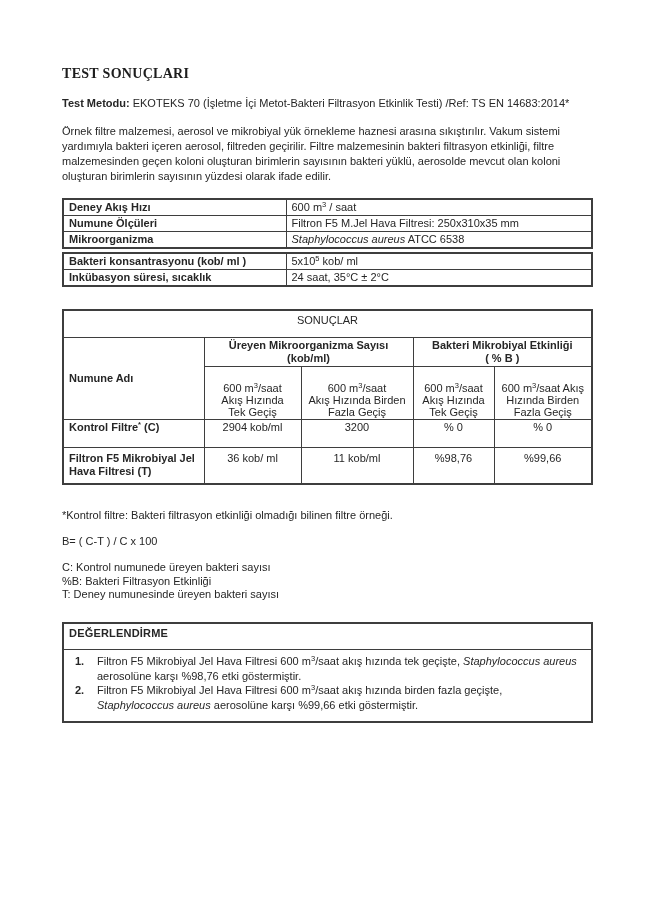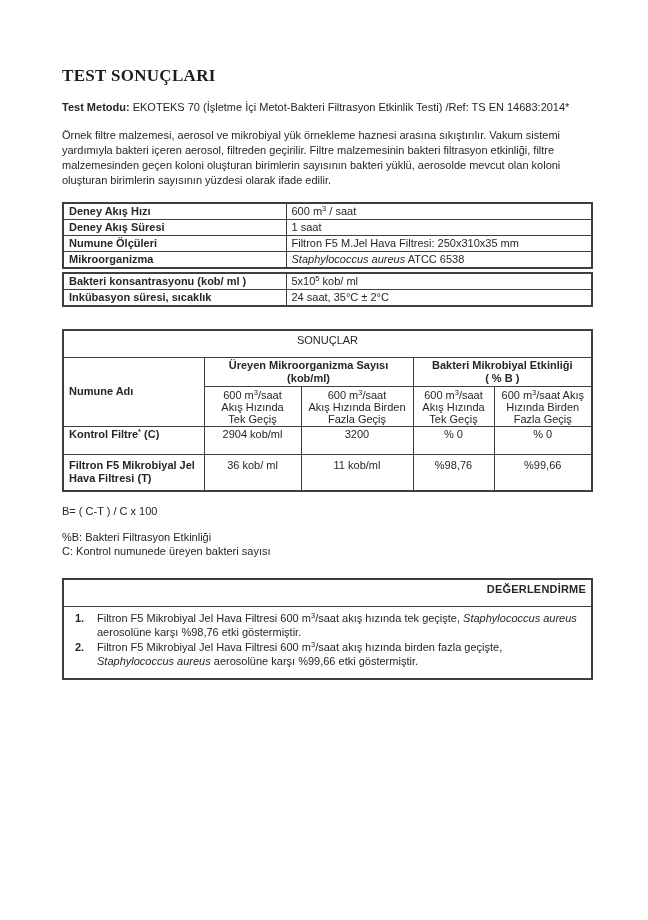--- a/index.html
+++ b/index.html
@@ -7,21 +7,21 @@
   body {
     font-family: "Liberation Sans", sans-serif;
     font-size: 11px;
     color: #262626;
     -webkit-font-smoothing: antialiased;
   }
   .page { padding: 66px 58px 0 62px; width: 648px; }
 
   .report-title {
     font-family: "Liberation Serif", serif;
-    font-size: 17px;
+    font-size: 14px;
     font-weight: bold;
     letter-spacing: 0.3px;
     color: #1d1d1d;
   }
   .method-line { margin-top: 15px; line-height: 13px; }
   .method-line .lbl { font-weight: bold; }
   .description { margin-top: 14px; line-height: 15px; width: 528px; }
 
   table { border-collapse: collapse; table-layout: fixed; width: 529px; }
   table, td { border: 1px solid #3e3e3e; }
@@ -38,34 +38,34 @@
   .results { margin-top: 22px; }
   .results .title-cell {
     text-align: center; font-weight: normal; height: 27px; padding-top: 3px;
   }
   .results .group-cell {
     text-align: center; font-weight: bold; white-space: pre-line; height: 27px;
   }
   .results .sample-head { font-weight: bold; vertical-align: middle; }
   .results .sub-cell {
     text-align: center; white-space: pre-line; line-height: 12px;
-    height: 38px; padding-top: 2px;
+    height: 38px; padding-top: 15px;
   }
   .results .row-label { font-weight: bold; white-space: pre-line; }
   .results .val { text-align: center; }
   .results .r-control td { height: 28px; }
   .results .r-test td { height: 37px; padding-top: 4px; }
 
   .note-star { margin-top: 24px; line-height: 13px; }
   .formula { margin-top: 13px; line-height: 13px; }
   .defs { margin-top: 13px; line-height: 13.5px; }
 
   .eval { margin-top: 20px; }
   .eval .title-cell {
-    text-align: right; font-weight: bold; height: 27px; padding-top: 3px;
+    text-align: left; font-weight: bold; height: 27px; padding-top: 3px;
     letter-spacing: 0.2px;
   }
   .eval .content-cell { padding: 4px 10px 9px 8px; }
   .eval-item { display: flex; line-height: 14.5px; }
   .eval-item .num { font-weight: bold; width: 25px; flex: 0 0 25px; padding-left: 3px; }
   .eval-item .txt { flex: 1; }
 </style>
 </head>
 <body>
 
@@ -81,24 +81,20 @@
 
   <table class="params-a outer2">
     <colgroup>
         <col style="width:223px">
         <col style="width:306px">
       </colgroup>
     <tbody>
         <tr>
       <td class="param-label">Deney Akış Hızı</td>
       <td><span>600 m</span><sup>3</sup><span> / saat</span></td>
-    </tr>
-    <tr>
-      <td class="param-label">Deney Akış Süresi</td>
-      <td>1 saat</td>
     </tr>
     <tr>
       <td class="param-label">Numune Ölçüleri</td>
       <td>Filtron F5 M.Jel Hava Filtresi: 250x310x35 mm</td>
     </tr>
     <tr>
       <td class="param-label">Mikroorganizma</td>
       <td><span class="italic">Staphylococcus aureus</span><span> ATCC 6538</span></td>
     </tr>
   </tbody>
@@ -165,26 +161,28 @@
       <td class="row-label">Filtron F5 Mikrobiyal Jel
 Hava Filtresi (T)</td>
       <td class="val">36 kob/ ml</td>
       <td class="val">11 kob/ml</td>
       <td class="val">%98,76</td>
       <td class="val">%99,66</td>
     </tr>
   </tbody>
     </table>
 
+  <div class="note-star">*Kontrol filtre: Bakteri filtrasyon etkinliği olmadığı bilinen filtre örneği.</div>
 
   <div class="formula">B= ( C-T ) / C x 100</div>
 
   <div class="defs">
+    <div>C: Kontrol numunede üreyen bakteri sayısı</div>
     <div>%B: Bakteri Filtrasyon Etkinliği</div>
-    <div>C: Kontrol numunede üreyen bakteri sayısı</div>
+    <div>T: Deney numunesinde üreyen bakteri sayısı</div>
   </div>
 
   <table class="eval outer2">
     <colgroup>
         <col style="width:529px">
       </colgroup>
     <tbody>
         <tr>
       <td class="title-cell">DEĞERLENDİRME</td>
     </tr>

